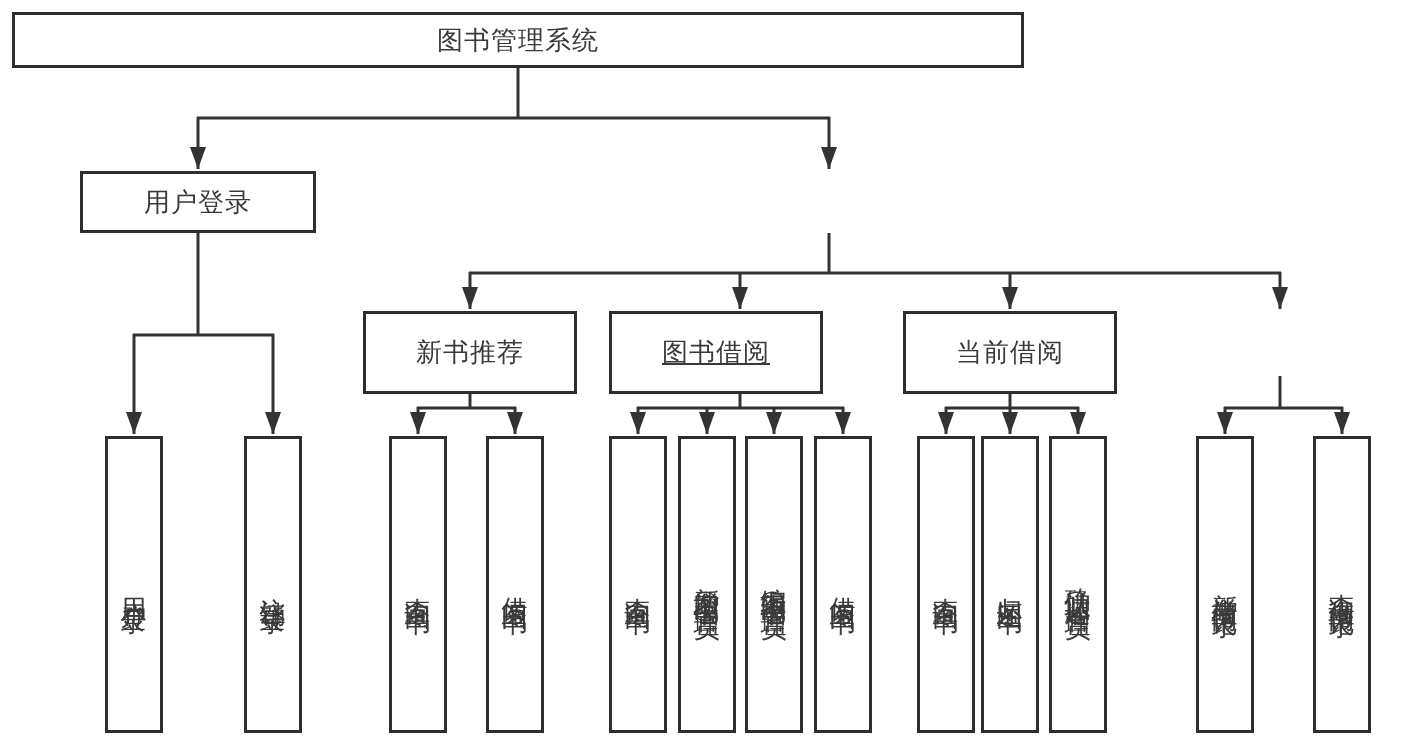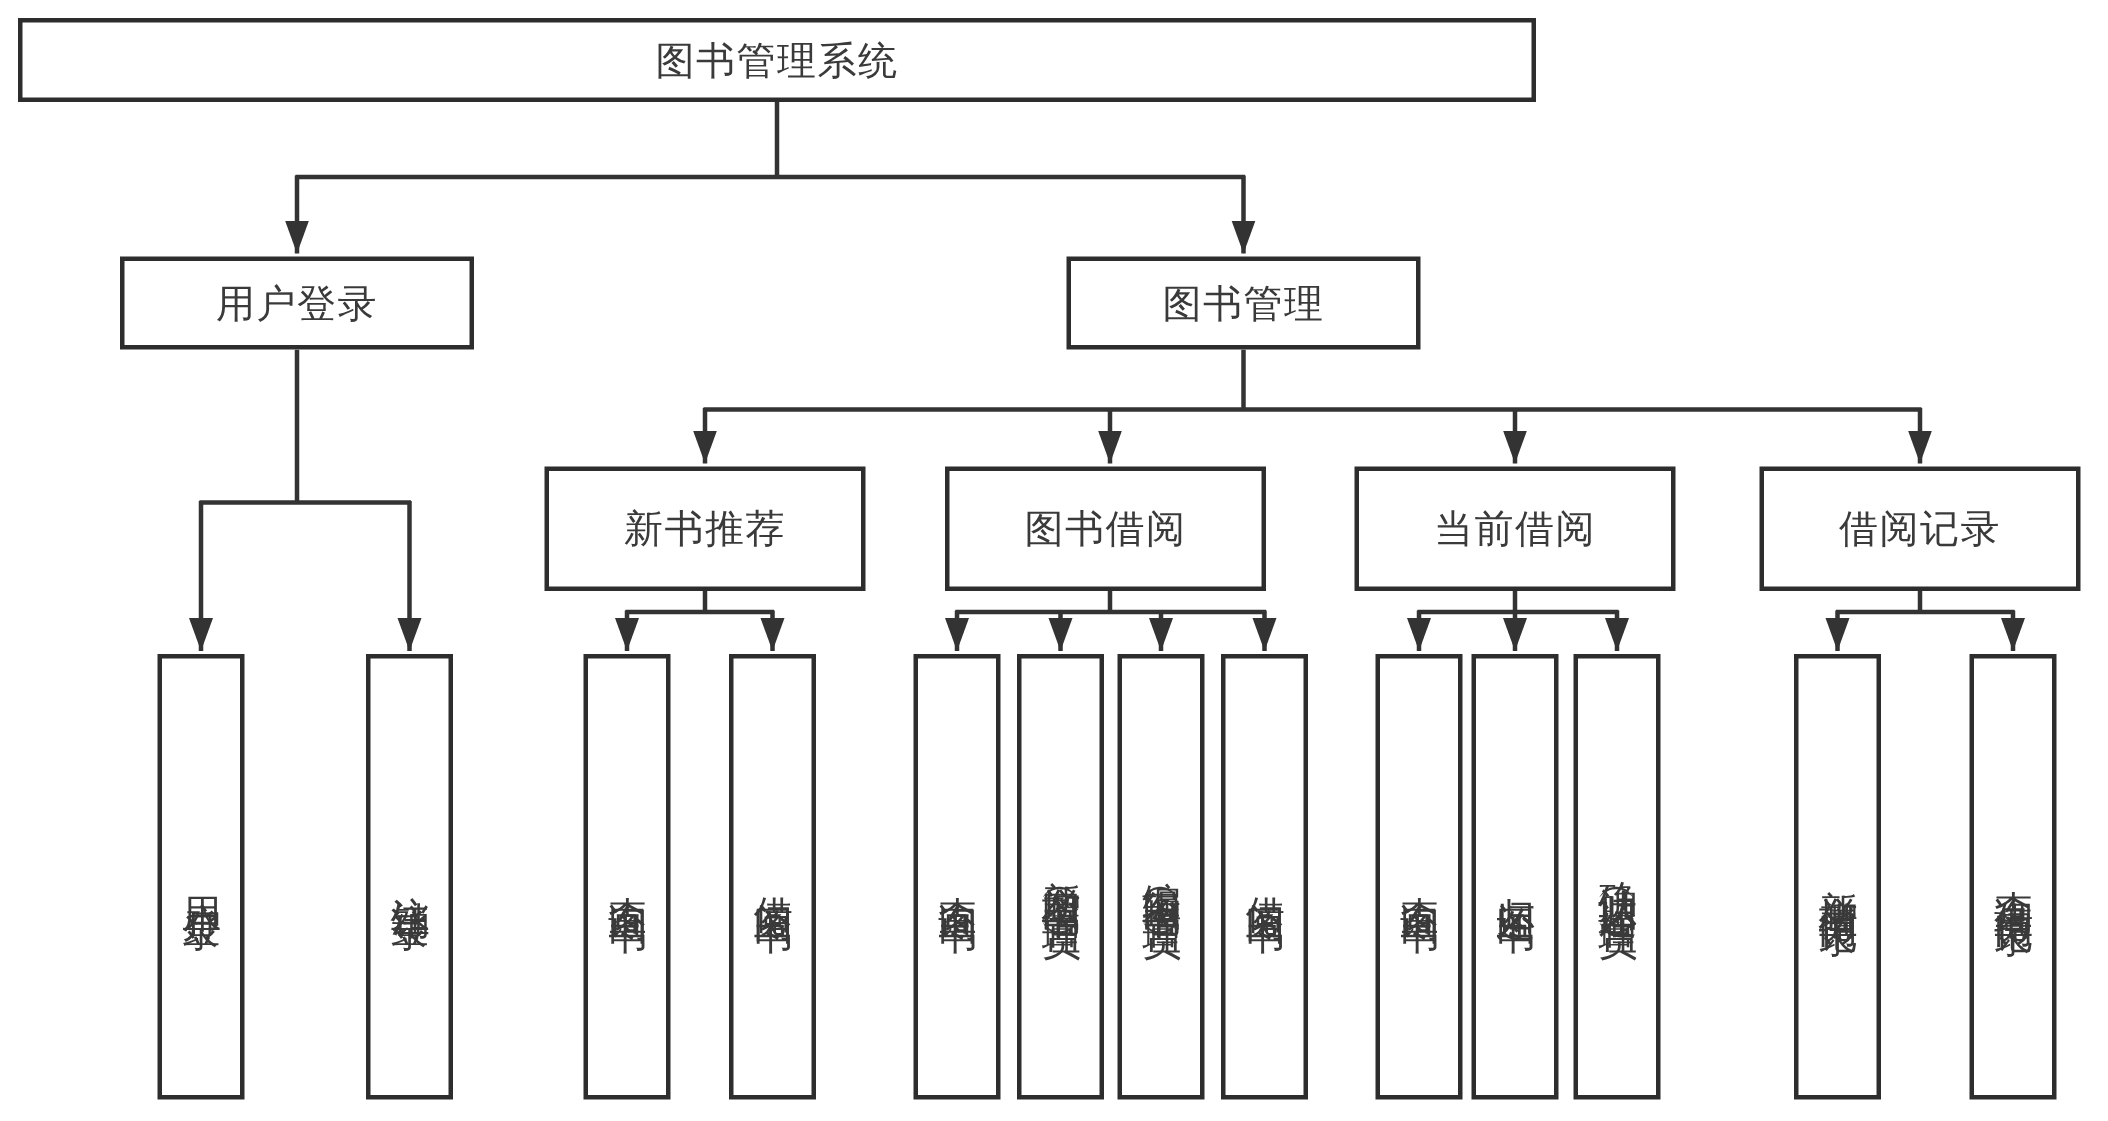--- a/index.html
+++ b/index.html
@@ -76,26 +76,24 @@
 
     <line x1="1280" y1="376" x2="1280" y2="409"></line>
     <line x1="1224" y1="408" x2="1343" y2="408"></line>
     <line x1="1225" y1="407" x2="1225" y2="434" marker-end="url(#ah)"></line>
     <line x1="1342" y1="407" x2="1342" y2="434" marker-end="url(#ah)"></line>
   </svg>
 
   <div class="node root">图书管理系统</div>
 
   <div class="node lvl2" style="left:80px;">用户登录</div>
-  <div class="node lvl2" style="left:711px;">图书管理</div>
 
   <div class="node lvl3" style="left:363px;">新书推荐</div>
-  <div class="node lvl3" style="left:630px;">图书借阅</div>
+  <div class="node lvl3" style="left:609px;text-decoration:underline;">图书借阅</div>
   <div class="node lvl3" style="left:903px;font-family:Liberation Mono, monospace;">当前借阅</div>
-  <div class="node lvl3" style="left:1173px;">借阅记录</div>
 
   <div class="node leaf" style="left:105px;">用户登录</div>
   <div class="node leaf" style="left:244px;">注销登录</div>
 
   <div class="node leaf" style="left:389px;">查询图书</div>
   <div class="node leaf" style="left:486px;">借阅图书</div>
 
   <div class="node leaf" style="left:609px;">查询图书</div>
   <div class="node leaf" style="left:678px;">新增图书（管理员）</div>
   <div class="node leaf" style="left:745px;">编辑图书（管理员）</div>

